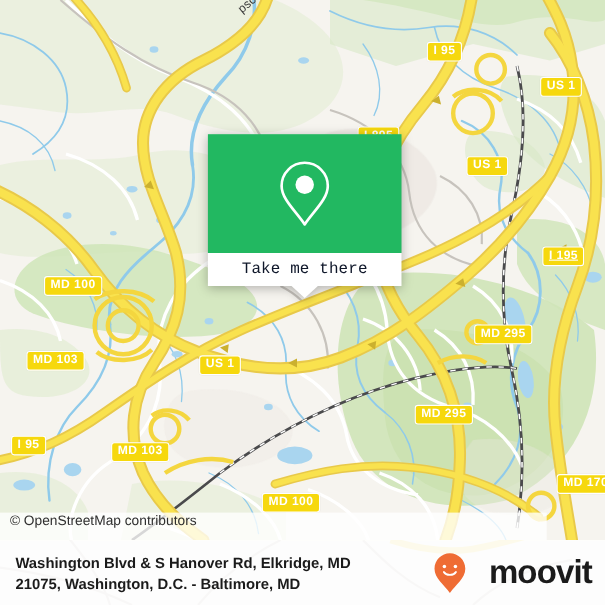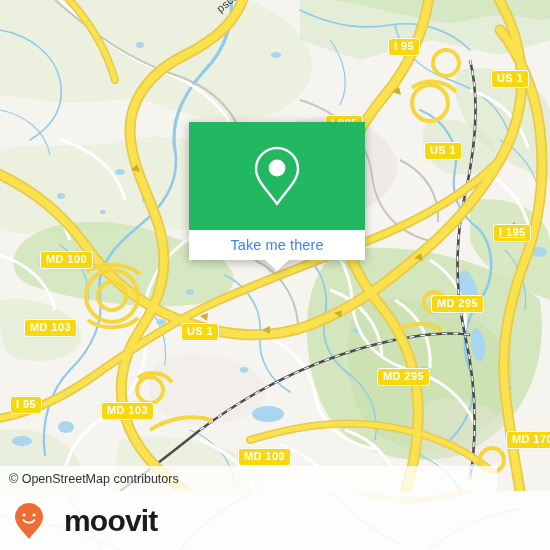--- a/index.html
+++ b/index.html
@@ -83,23 +83,23 @@
   }
   #popup-bottom {
     position: relative;
     height: 30px;
     background: #ffffff;
     display: flex;
     align-items: center;
     justify-content: center;
   }
   #popup-bottom span {
-    color: #3b82f6;
+    color: #0f172a;
     font-size: 14.5px;
-    font-family: Liberation Sans, sans-serif;
+    font-family: Liberation Mono, monospace;
     letter-spacing: 0.1px;
   }
   #popup-tail {
     position: absolute;
     left: 50%;
     margin-left: -12px;
     bottom: -11px;
     width: 0; height: 0;
     border-left: 12px solid transparent;
     border-right: 12px solid transparent;
@@ -108,21 +108,21 @@
 
   
   #attribution {
     position: absolute;
     left: 0;
     top: 466px;
     width: 497px;
     height: 25px;
     background: rgba(255,255,255,0.78);
     display: flex;
-    align-items: center;
+    align-items: flex-start;
   }
   #attribution span {
     padding-left: 9px;
     font-size: 12.5px;
     color: #2f2f2f;
     font-family: "Liberation Sans", sans-serif;
   }
 
   
   #footer {
@@ -380,20 +380,24 @@
         <path d="M180,59 C200,35 225,15 255,0"></path>
         <path d="M330,0 C350,20 370,40 400,52"></path>
         <path d="M0,25 C40,30 80,40 120,59"></path>
         <path d="M430,59 C450,40 480,25 520,18"></path>
       </g>
       <g stroke="#f0dc62" fill="none" stroke-width="6">
         <path d="M355,0 C380,8 405,12 430,8 C455,4 480,-4 500,-10"></path>
       </g>
     </svg>
     <div id="footer-inner">
+      <div id="footer-title">
+        <div>Washington Blvd &amp; S Hanover Rd, Elkridge, MD</div>
+        <div>21075, Washington, D.C. - Baltimore, MD</div>
+      </div>
       <div id="brand">
         <svg width="30" height="38" viewBox="0 0 30 38">
           <path d="M15 1 C7.3 1 1 7.3 1 15 C1 23.5 10 30 15 37 C20 30 29 23.5 29 15 C29 7.3 22.7 1 15 1 Z" fill="#ef6c34"></path>
           <circle cx="10" cy="13" r="1.6" fill="#ffffff"></circle>
           <circle cx="20" cy="13" r="1.6" fill="#ffffff"></circle>
           <path d="M9.5 18 C11.5 21.5 18.5 21.5 20.5 18" stroke="#ffffff" stroke-width="1.7" fill="none" stroke-linecap="round"></path>
         </svg>
         <div id="brand-word">moovit</div>
       </div>
     </div>

